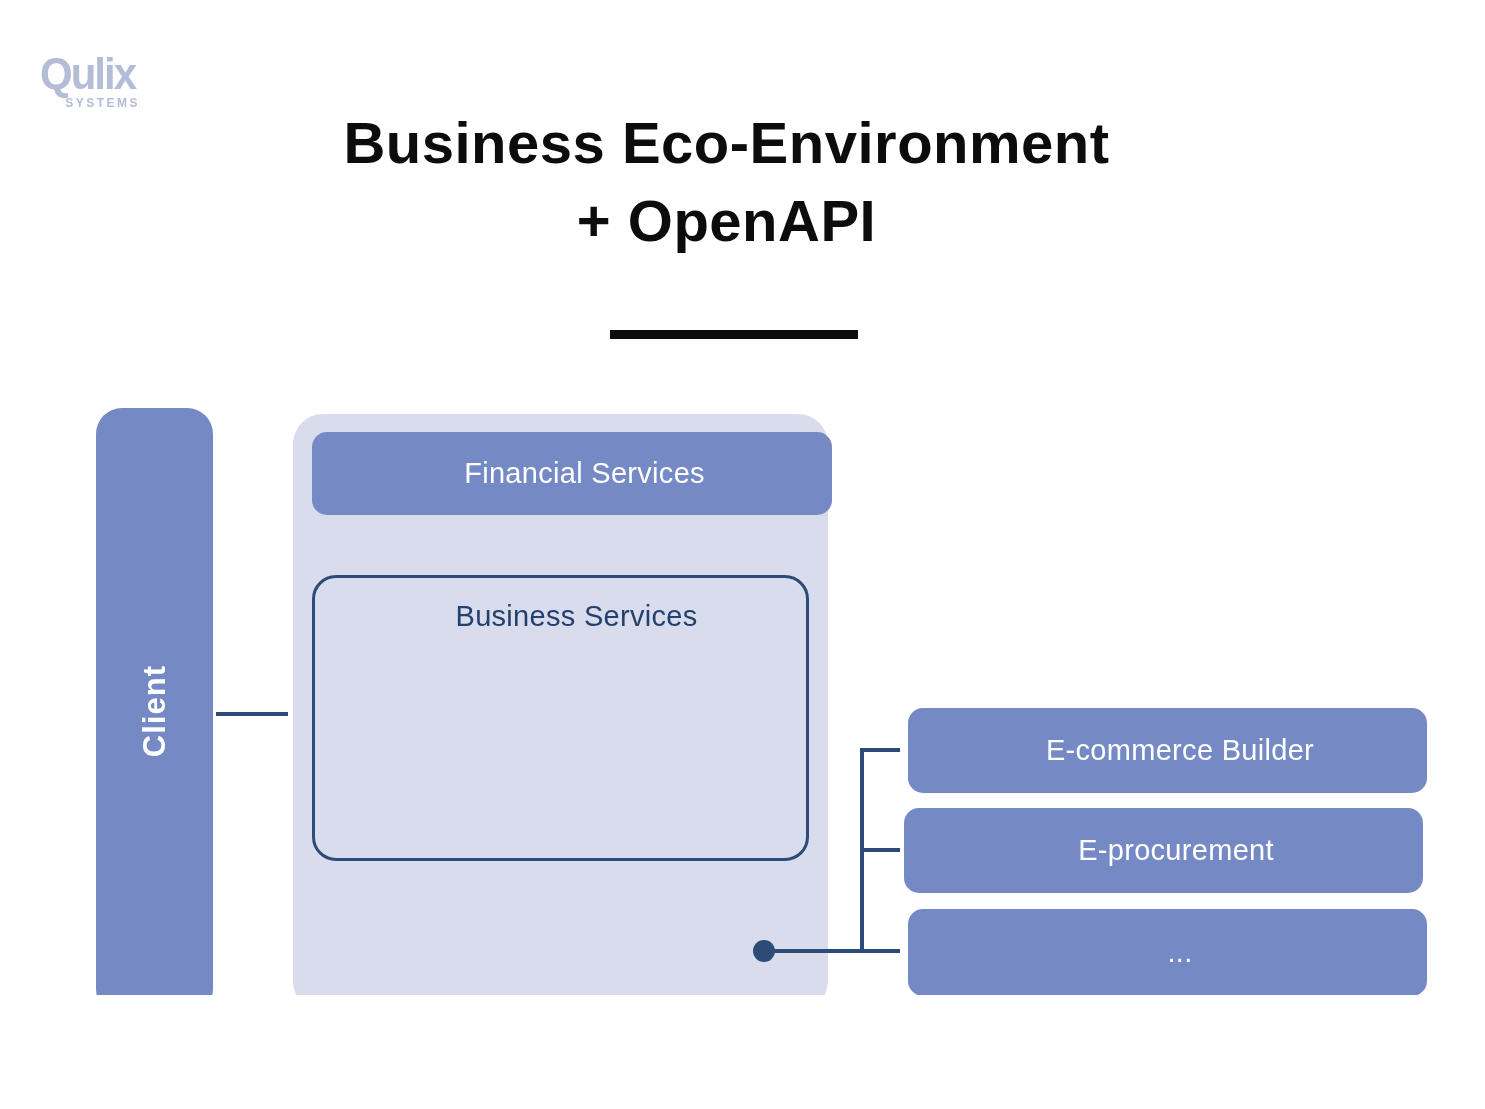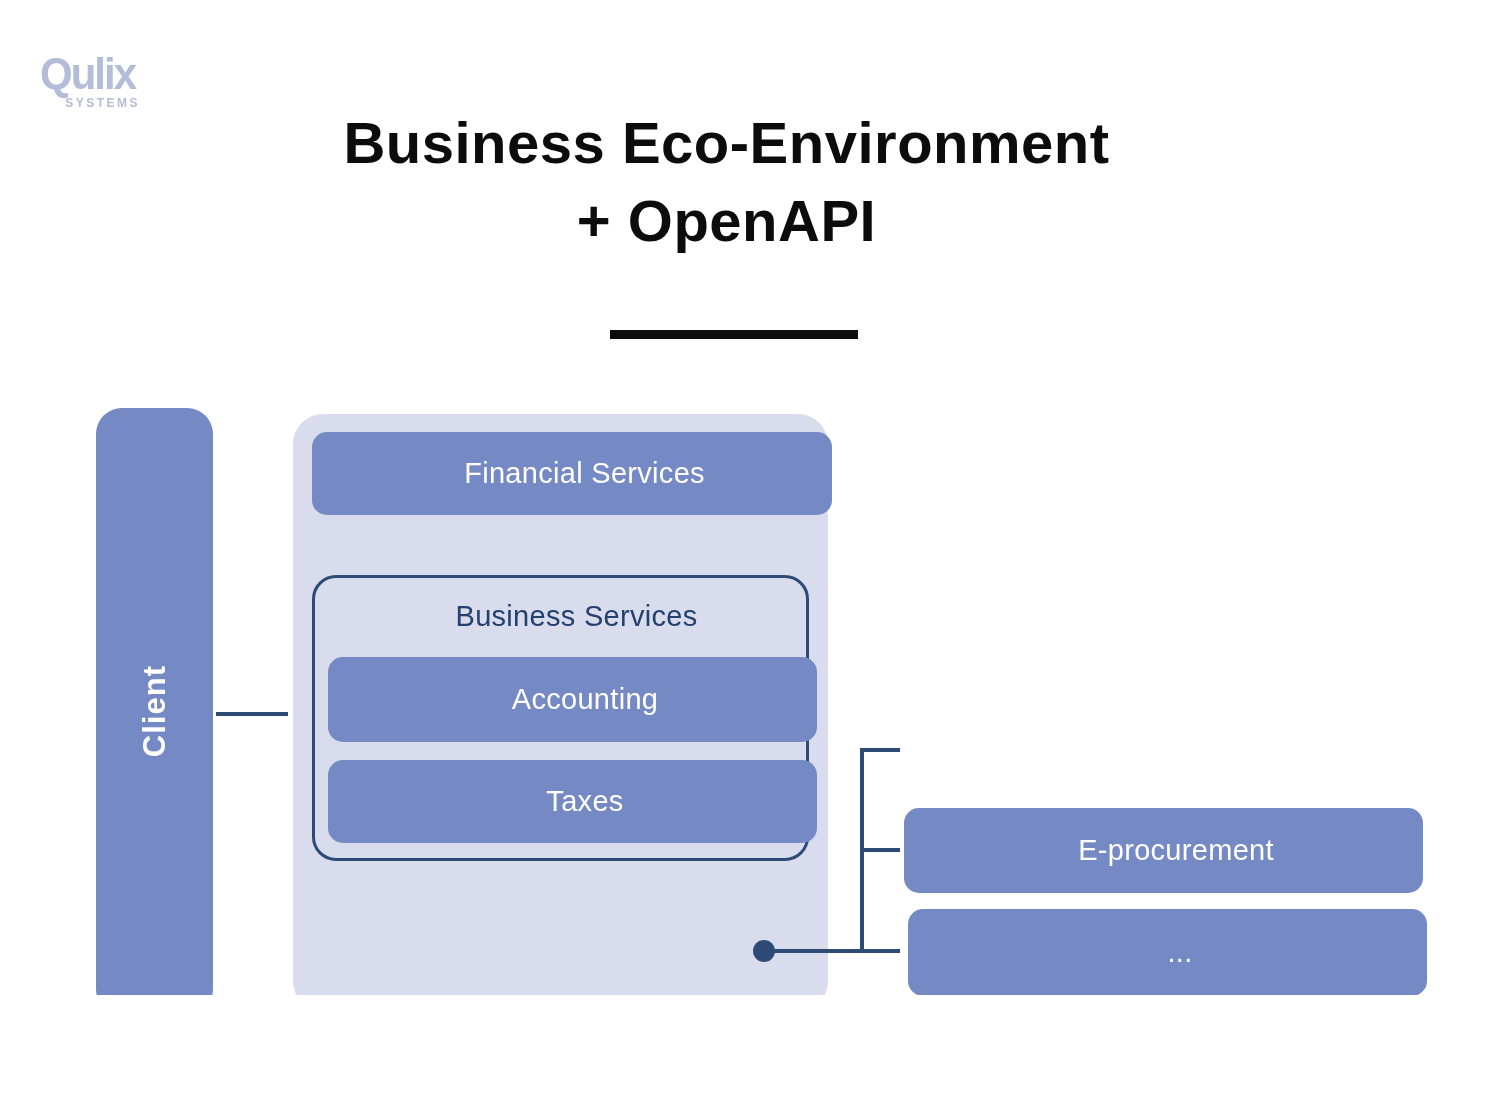--- a/index.html
+++ b/index.html
@@ -180,36 +180,33 @@
   </div>
   <div class="line client-connector"></div>
 
   <div class="eco-container">
     <div class="blue-box financial-box">
       <span>Financial Services</span>
     </div>
 
     <div class="business-outline">
       <div class="business-title">Business Services</div>
-      <div class="blue-box accounting-box">
-        <span>Accounting</span>
-      </div>
-      <div class="blue-box taxes-box">
-        <span>Taxes</span>
-      </div>
     </div>
 
   </div>
 
   <div class="connector-dot"></div>
   <div class="line dot-line"></div>
   <div class="line trunk-line"></div>
   <div class="line stub-ecommerce"></div>
   <div class="line stub-eprocure"></div>
 
+  <div class="blue-box ecommerce-box">
+    <span>E-commerce Builder</span>
+  </div>
   <div class="blue-box eprocure-box">
     <span>E-procurement</span>
   </div>
   <div class="blue-box more-box">
     <span>...</span>
   </div>
 
 </div>
 
 </body></html>

